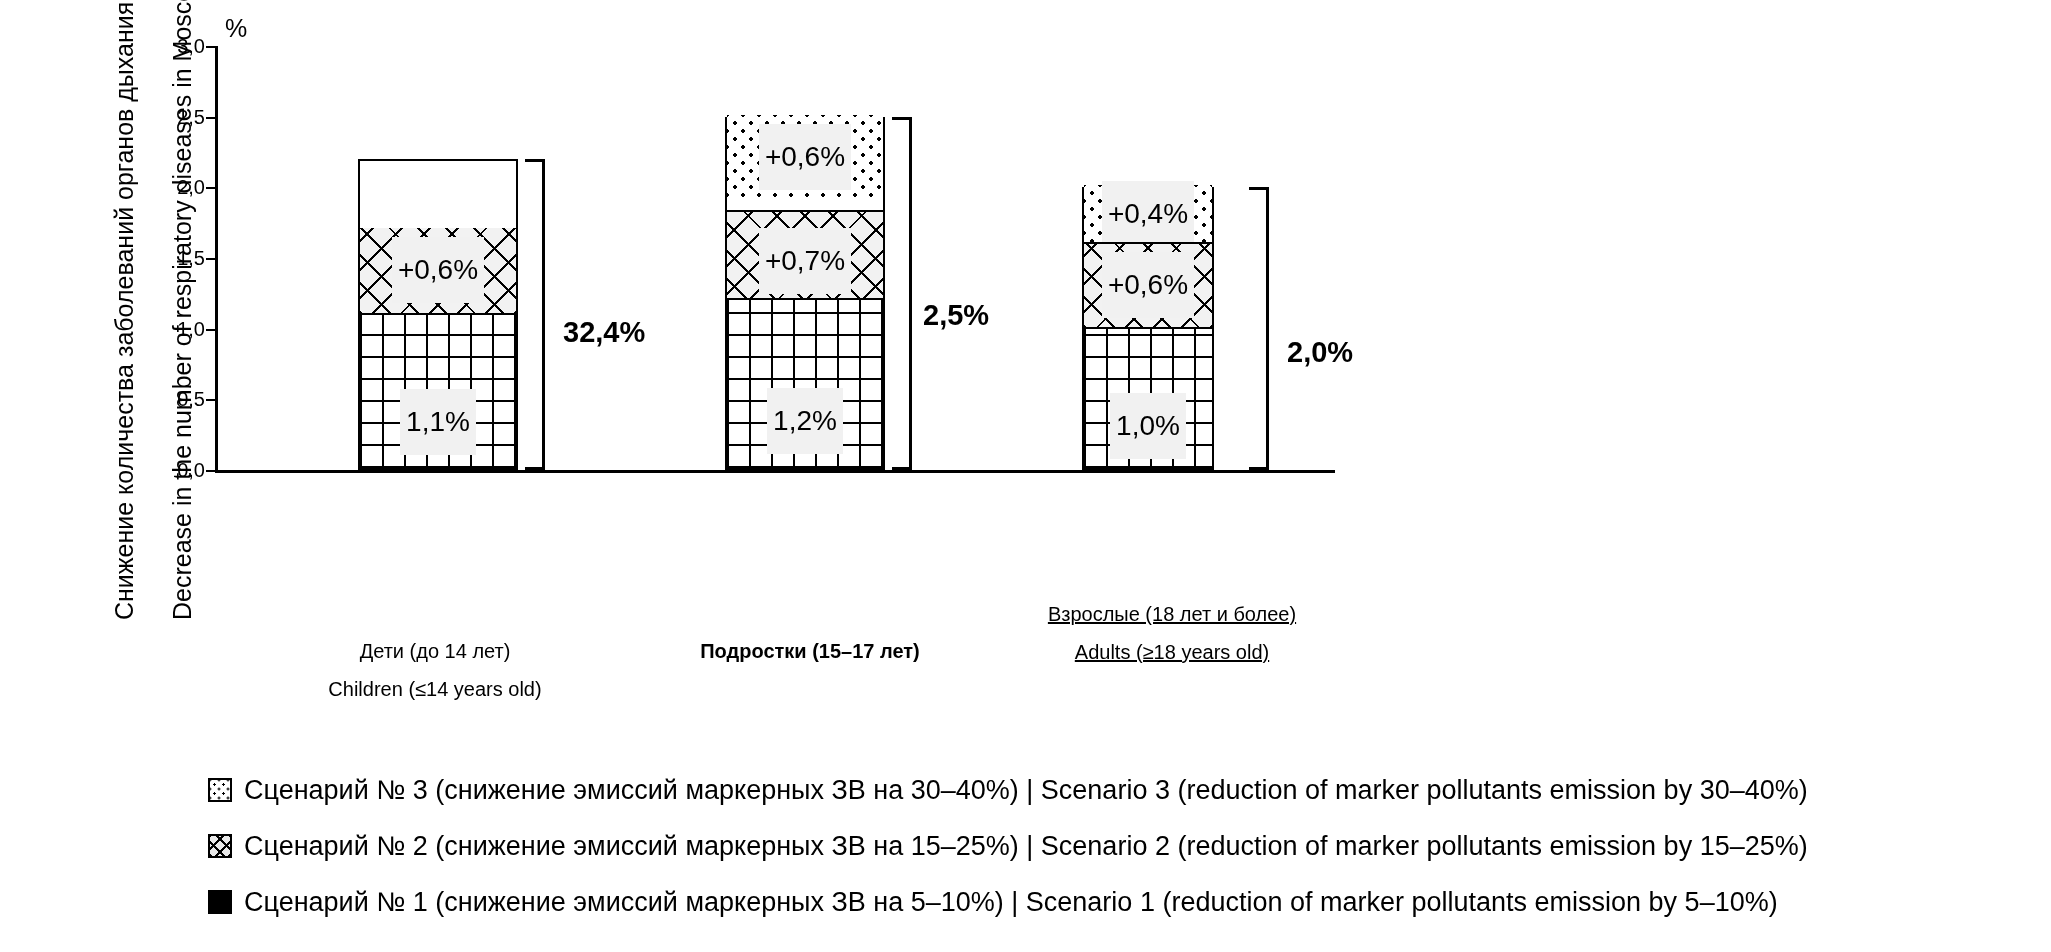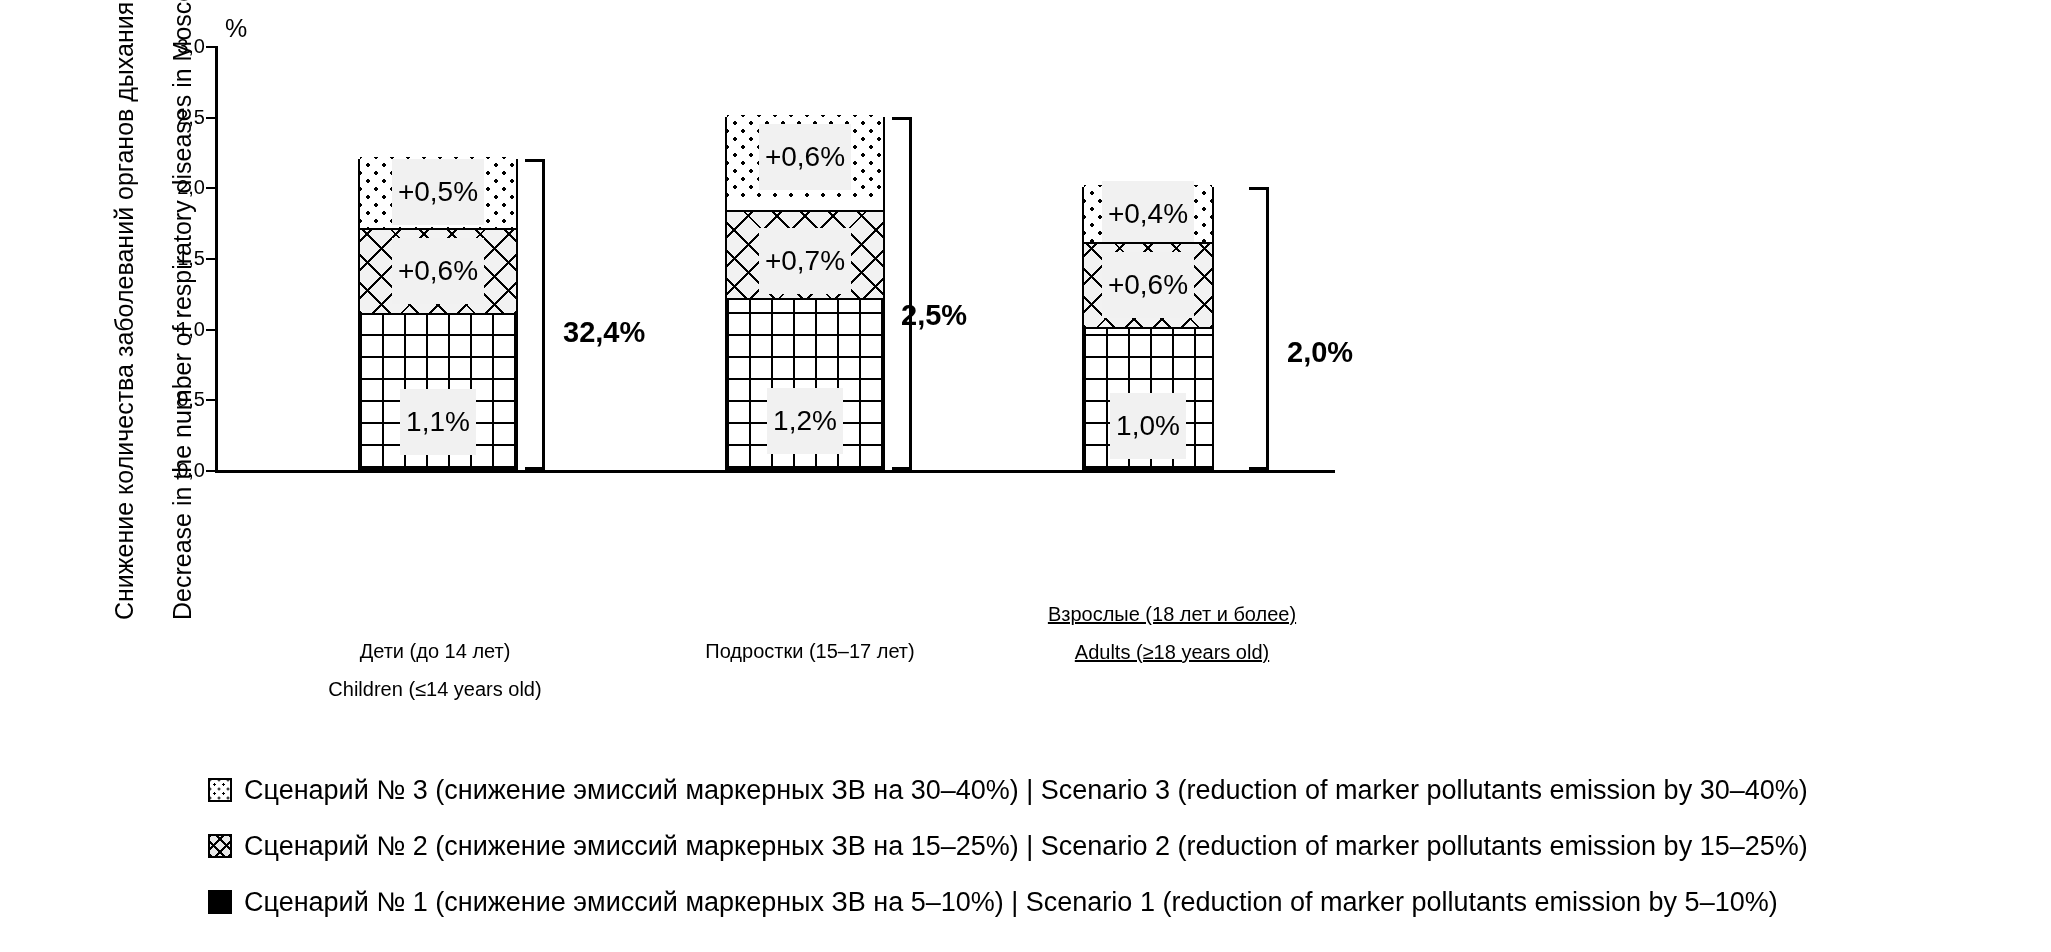--- a/index.html
+++ b/index.html
@@ -234,23 +234,20 @@
   <div class="tickmark" style="top:212px;"></div>
   <div class="ytick" style="top:141.3px;">2,0</div>
   <div class="tickmark" style="top:141.3px;"></div>
   <div class="ytick" style="top:70.7px;">2,5</div>
   <div class="tickmark" style="top:70.7px;"></div>
   <div class="ytick" style="top:0px;">3,0</div>
   <div class="tickmark" style="top:0px;"></div>
 
   <div class="bar-group" style="left:143px; width:160px; height:424px;">
     <div class="bar" style="height:310.9px;">
-      <div class="seg fill-s3" style="bottom:240.2px; height:70.7px;">
-        <span class="seg-label">+0,5%</span>
-      </div>
       <div class="seg fill-s2" style="bottom:155.4px; height:84.8px;">
         <span class="seg-label">+0,6%</span>
       </div>
       <div class="seg fill-s1" style="bottom:0; height:155.4px;">
         <span class="seg-label plain" style="margin-top:62px;">1,1%</span>
       </div>
     </div>
   </div>
   <div class="bracket" style="left:310px; bottom:0; height:310.9px;"></div>
   <div class="total-label" style="left:348px; top:270px;">32,4%</div>
@@ -262,21 +259,21 @@
       </div>
       <div class="seg fill-s2" style="bottom:159px; height:98.9px;">
         <span class="seg-label">+0,7%</span>
       </div>
       <div class="seg fill-s1" style="bottom:0; height:169.6px;">
         <span class="seg-label plain" style="margin-top:74px;">1,2%</span>
       </div>
     </div>
   </div>
   <div class="bracket" style="left:677px; bottom:0; height:353.3px;"></div>
-  <div class="total-label" style="left:686px; top:253px;">2,5%</div>
+  <div class="total-label" style="left:708px; top:253px;">2,5%</div>
 
   <div class="bar-group" style="left:867px; width:132px; height:424px;">
     <div class="bar" style="height:282.7px;">
       <div class="seg fill-s3" style="bottom:226.1px; height:56.6px;">
         <span class="seg-label">+0,4%</span>
       </div>
       <div class="seg fill-s2" style="bottom:141.3px; height:84.8px;">
         <span class="seg-label">+0,6%</span>
       </div>
       <div class="seg fill-s1" style="bottom:0; height:141.3px;">
@@ -285,21 +282,21 @@
     </div>
   </div>
   <div class="bracket" style="left:1034px; bottom:0; height:282.7px;"></div>
   <div class="total-label" style="left:1072px; top:290px;">2,0%</div>
 </div>
 
 <div class="cat-label" style="left:225px; top:632px; width:420px;">
   <div>Дети (до 14 лет)</div>
   <div>Children (≤14 years old)</div>
 </div>
-<div class="cat-label" style="left:600px; top:632px; width:420px;">
+<div class="cat-label" style="left:600px; top:632px; width:420px;font-weight:bold;">
   <div>Подростки (15–17 лет)</div>
 </div>
 <div class="cat-label" style="left:942px; top:595px; width:460px;text-decoration:underline;">
   <div>Взрослые (18 лет и более)</div>
   <div>Adults (≥18 years old)</div>
 </div>
 
 <div id="legend">
   <div class="legend-row">
     <span class="legend-key key-s3"></span>

